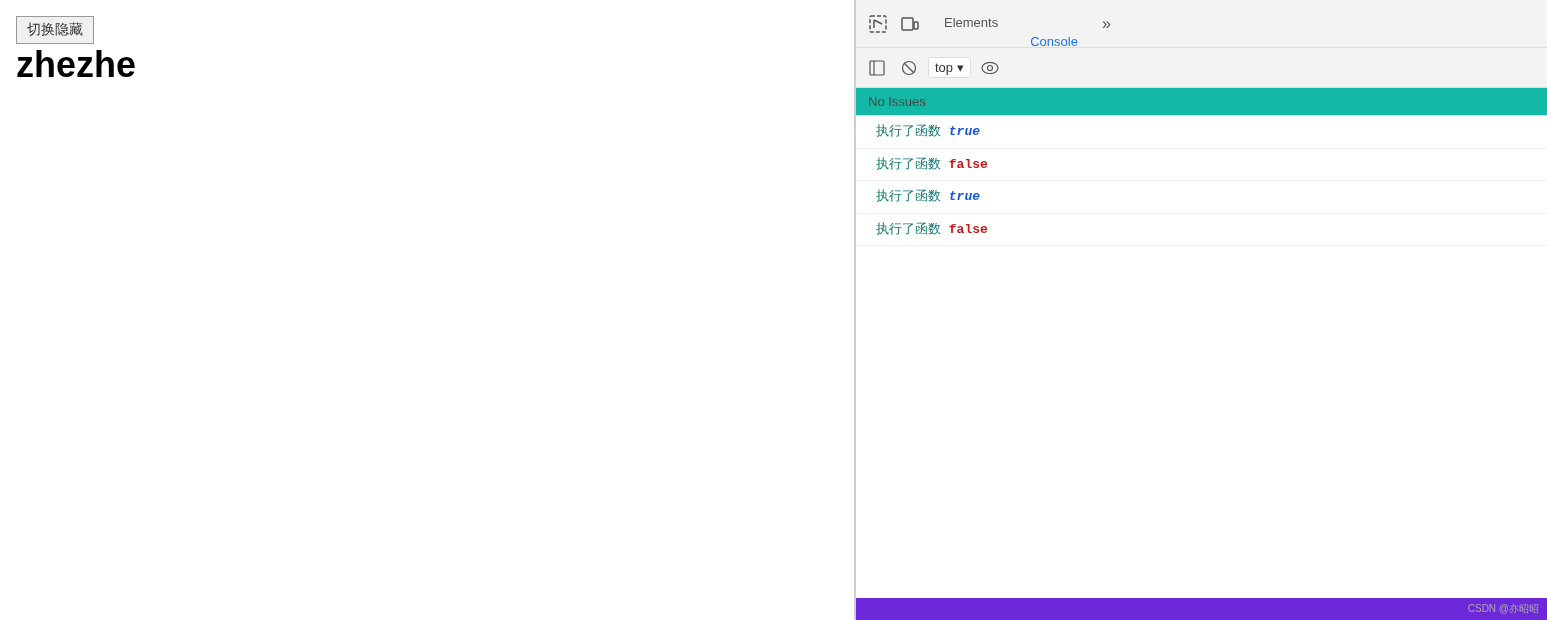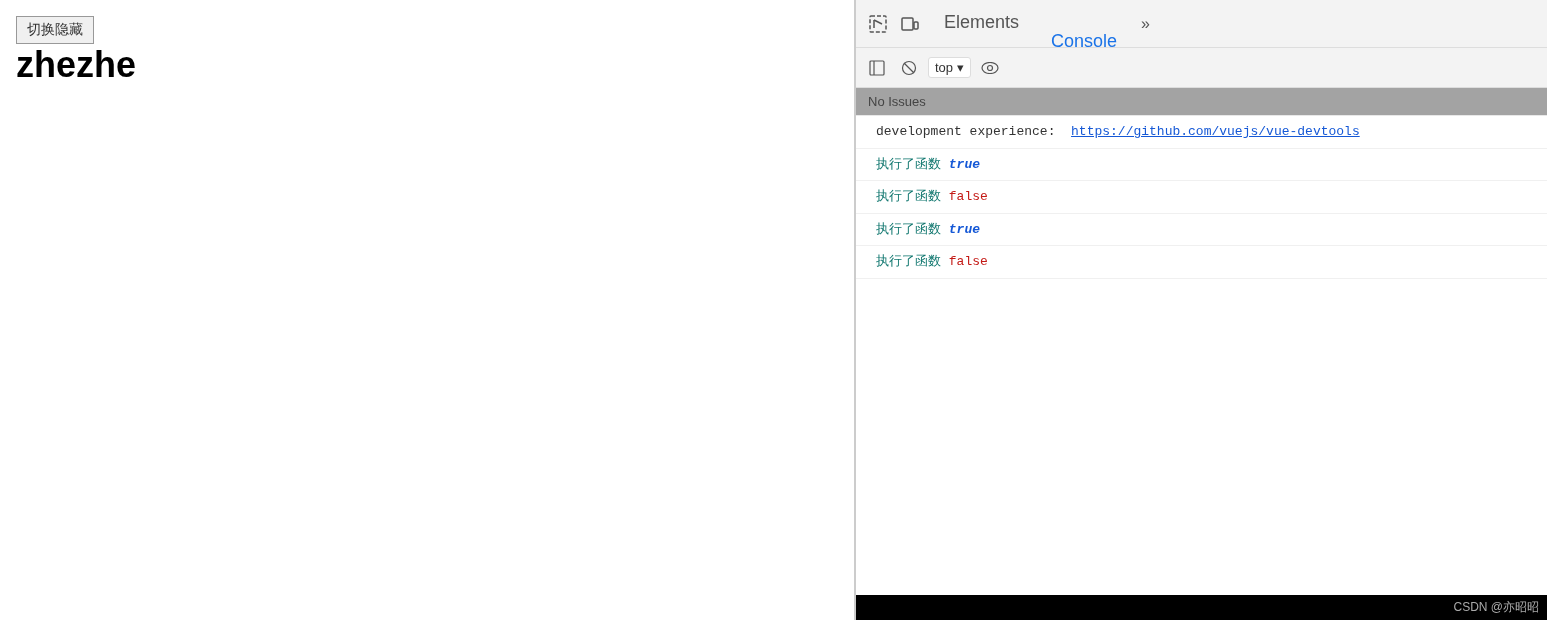--- a/index.html
+++ b/index.html
@@ -65,21 +65,21 @@
       align-items: center;
       flex: 1;
       height: 100%;
       gap: 0;
     }
     .tab-item {
       padding: 6px 16px;
       height: 100%;
       display: flex;
       align-items: center;
-      font-size: 18px;
+      font-size: 13px;
       color: #555;
       cursor: pointer;
       border-bottom: 2px solid transparent;
       white-space: nowrap;
     }
     .tab-item.active {
       color: #1a73e8;
       border-bottom: 2px solid #1a73e8;
       margin-top: 38px;
     }
@@ -133,21 +133,21 @@
       color: #999;
       background: #fff;
       outline: none;
     }
 
     
     .no-issues-bar {
       padding: 6px 12px;
       font-size: 13px;
       color: #444;
-      background: #a3a3a3;
+      background: #14b8a6;
       border-bottom: 1px solid #e8e8e8;
     }
 
     
     .console-output {
       flex: 1;
       overflow-y: auto;
       background: #fff;
       font-family: 'Courier New', Consolas, monospace;
       font-size: 13px;
@@ -169,33 +169,33 @@
       color: #333;
       white-space: pre-wrap;
     }
     .console-true {
       color: #1558d6;
       font-weight: bold;
       font-style: italic;
     }
     .console-false {
       color: #c41a16;
-      font-weight: normal;
+      font-weight: bold;
     }
     .console-chinese {
       color: #0f766e;
     }
 
     
     .watermark {
       text-align: right;
       padding: 4px 8px;
-      font-size: 12px;
+      font-size: 10px;
       color: #aaa;
-      background: #000000;
+      background: #6d28d9;
     }
   </style>
 </head>
 <body>
 
 <div class="left-panel">
   <button class="toggle-btn">切换隐藏</button>
   <div class="page-heading">zhezhe</div>
 </div>
 
@@ -247,24 +247,20 @@
         <ellipse cx="9" cy="6" rx="8" ry="5.5" stroke="#555" stroke-width="1.2"></ellipse>
         <circle cx="9" cy="6" r="2.5" stroke="#555" stroke-width="1.2"></circle>
       </svg>
     </div>
   </div>
 
   <div class="no-issues-bar">No Issues</div>
 
   <div class="console-output">
 
-    <div class="console-entry log-entry">
-      <span class="console-text">development experience: </span>
-      <a class="console-link" href="#">https://github.com/vuejs/vue-devtools</a>
-    </div>
 
 
     <div class="console-entry log-entry">
       <span class="console-chinese">执行了函数 </span><span class="console-true">true</span>
     </div>
 
     <div class="console-entry log-entry">
       <span class="console-chinese">执行了函数 </span><span class="console-false">false</span>
     </div>
 

